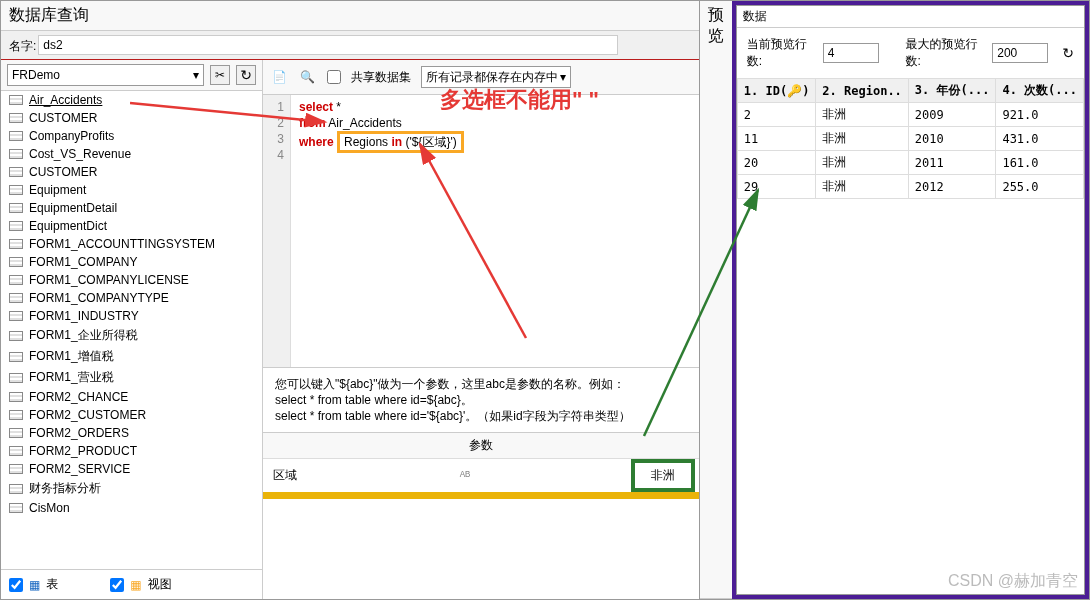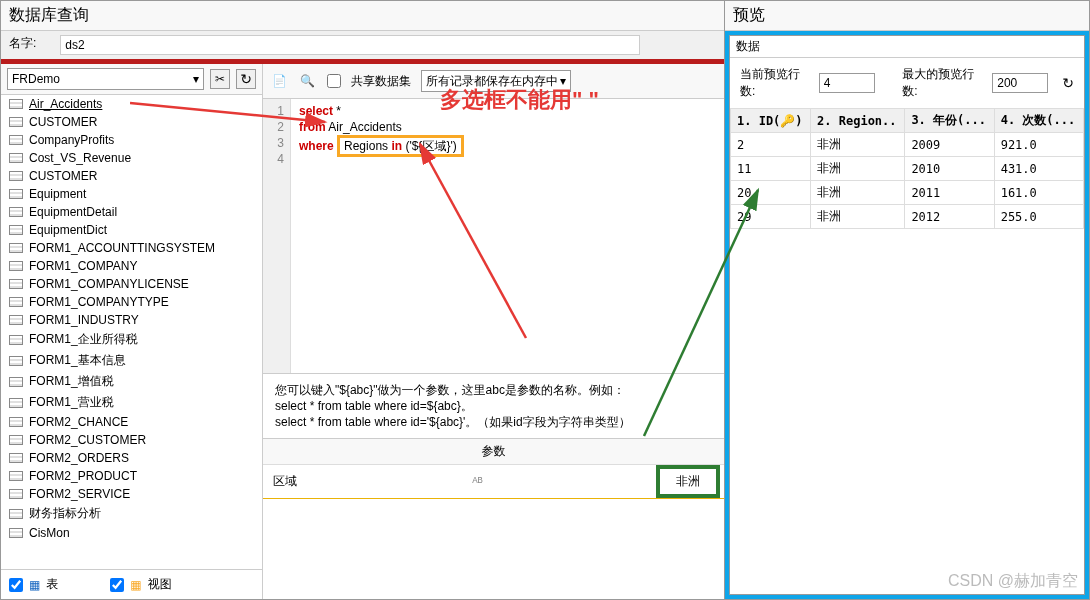--- a/index.html
+++ b/index.html
@@ -1,21 +1,21 @@
 <!DOCTYPE html>
 <html><head>
   <meta charset="utf-8">
   <style>
     * { box-sizing: border-box; margin: 0; padding: 0; font-family: "Microsoft YaHei", sans-serif; font-size: 12px; }
     body { width: 1090px; height: 600px; background: #f0f0f0; position: relative; overflow: hidden; }
     .main-container { display: flex; width: 100%; height: 100%; border: 1px solid #999; }
     .left-panel { width: 724px; display: flex; flex-direction: column; border-right: 1px solid #999; }
-    .right-panel { flex: 1; display: flex; flex-direction: column; background: #0ea5e9; }
+    .right-panel { flex: 1; display: flex; flex-direction: row; background: #4c1d95; }
     .panel-title { font-size: 16px; padding: 4px 8px; border-bottom: 1px solid #ccc; background: #f8f8f8; }
-    .name-row { display: flex; align-items: flex-start; padding: 4px 8px; gap: 24px; border-bottom: 5px solid #b91c1c; }
+    .name-row { display: flex; align-items: flex-end; padding: 4px 8px; gap: 2px; border-bottom: 1px solid #b91c1c; }
     .name-input { width: 580px; background: #fff; border: 1px solid #ccc; padding: 2px 4px; height: 20px; }
     .content-area { display: flex; flex: 1; overflow: hidden; }
     .sidebar { width: 262px; display: flex; flex-direction: column; border-right: 1px solid #ccc; background: #fff; }
     .db-select-row { display: flex; align-items: center; padding: 4px 6px; gap: 6px; border-bottom: 1px solid #ccc; background: #f8f8f8; }
     .db-select { flex: 1; height: 22px; border: 1px solid #999; background: #fff; padding: 0 4px; display: flex; align-items: center; justify-content: space-between; }
     .small-btn { width: 20px; height: 20px; border: 1px solid #999; background: #f0f0f0; display: flex; align-items: center; justify-content: center; cursor: pointer; }
     .table-list { flex: 1; overflow-y: auto; }
     .table-item { display: flex; align-items: center; padding: 2px 8px; gap: 6px; font-family: monospace; font-size: 12px; cursor: pointer; }
     .table-icon { width: 14px; height: 10px; border: 1px solid #888; background: linear-gradient(#fff 50%, #e0e0e0 50%); background-size: 100% 4px; flex-shrink: 0; }
     .filter-row { display: flex; align-items: center; padding: 6px 8px; border-top: 1px solid #ccc; gap: 6px; background: #fff; }
@@ -24,21 +24,21 @@
     .toolbar { display: flex; align-items: center; padding: 6px 8px; gap: 10px; border-bottom: 1px solid #ccc; background: #f8f8f8; }
     .tool-icon { width: 18px; height: 18px; display: flex; align-items: center; justify-content: center; cursor: pointer; }
     .sql-editor { flex: 1; display: flex; background: #fff; border-bottom: 1px solid #ccc; font-family: monospace; font-size: 13px; min-height: 230px; }
     .line-numbers { width: 28px; background: #f0f0f0; border-right: 1px solid #ddd; padding: 4px 6px; text-align: right; color: #888; line-height: 16px; }
     .sql-content { flex: 1; padding: 4px 8px; line-height: 16px; position: relative; }
     .kw { color: #c00; font-weight: bold; }
     .highlight-box { border: 3px solid #f9a825; padding: 0 4px; display: inline-block; }
     .hint-area { padding: 8px 12px; font-size: 12px; border-bottom: 1px solid #ccc; background: #fff; line-height: 16px; }
     .param-area { background: #fff; }
     .param-header { text-align: center; padding: 4px; border-bottom: 1px solid #ddd; background: #f8f8f8; }
-    .param-row { display: flex; align-items: center; border-bottom: 1px solid #eab308; }
+    .param-row { display: flex; align-items: center; border-bottom: 7px solid #eab308; }
     .param-cell { padding: 6px 10px; }
     .param-value-box { border: 4px solid #2e7d32; padding: 4px 16px; margin-left: auto; margin-right: 4px; }
     .preview-sub { border: 1px solid #999; margin: 4px; display: flex; flex-direction: column; flex: 1; background: #fff; }
     .preview-controls { display: flex; align-items: center; padding: 8px 10px; gap: 8px; }
     .num-input { width: 56px; border: 1px solid #999; padding: 2px 4px; height: 20px; }
     .data-table { width: 100%; border-collapse: collapse; font-size: 12px; }
     .data-table th, .data-table td { border: 1px solid #ddd; padding: 3px 6px; text-align: left; font-family: monospace; background: #fff; }
     .data-table th { background: #f0f0f0; white-space: nowrap; overflow: hidden; }
     .annotation { position: absolute; color: #e53935; font-size: 22px; font-weight: bold; pointer-events: none; z-index: 100; }
     .watermark { position: absolute; right: 12px; bottom: 8px; color: rgba(120,120,120,0.5); font-size: 16px; z-index: 200; }
@@ -114,24 +114,20 @@
               <span class="table-icon"></span>
               <span>FORM1_COMPANYTYPE</span>
             </div>
             <div class="table-item">
               <span class="table-icon"></span>
               <span>FORM1_INDUSTRY</span>
             </div>
             <div class="table-item">
               <span class="table-icon"></span>
               <span>FORM1_企业所得税</span>
-            </div>
-            <div class="table-item">
-              <span class="table-icon"></span>
-              <span>FORM1_基本信息</span>
             </div>
             <div class="table-item">
               <span class="table-icon"></span>
               <span>FORM1_增值税</span>
             </div>
             <div class="table-item">
               <span class="table-icon"></span>
               <span>FORM1_营业税</span>
             </div>
             <div class="table-item">

